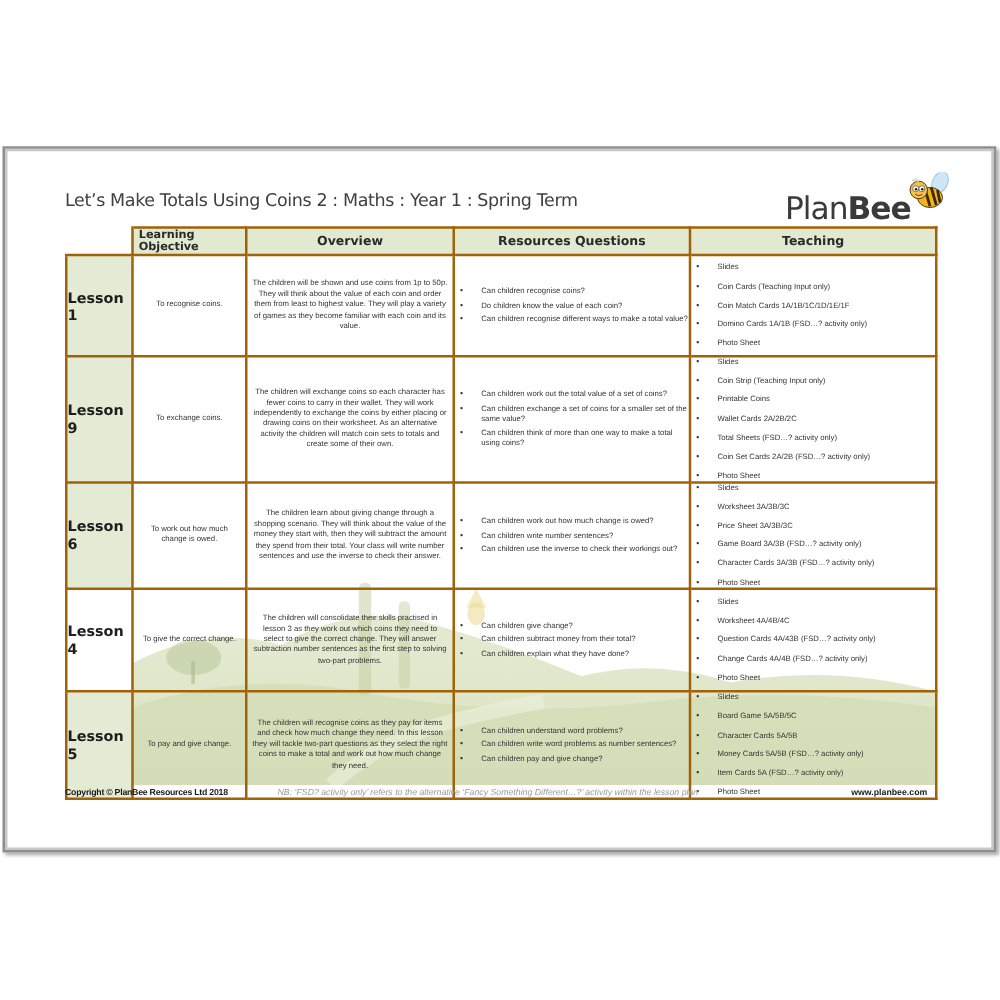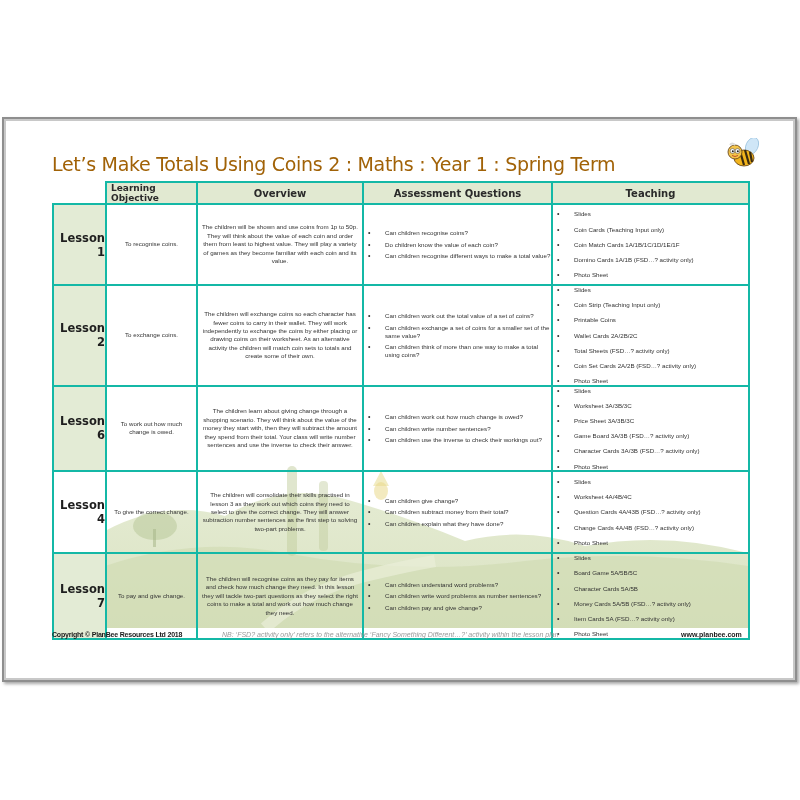--- a/index.html
+++ b/index.html
@@ -6,48 +6,48 @@
   body {
     width: 800px; height: 800px; background: #ffffff; position: relative; overflow: hidden;
     font-family: "Liberation Sans", sans-serif; color: #222;
   }
   .sheet {
     position: absolute; left: 2px; top: 117px; width: 791px; height: 561px;
     background: #ffffff; border: 2px solid #8e8e8e;
     box-shadow: inset 0 0 0 2px #c8c8c8, 2px 2px 3px rgba(0,0,0,0.35);
   }
   .title {
-    position: absolute; left: 52px; top: 153px; font-size: 19px; color: #a16207;
+    position: absolute; left: 52px; top: 153px; font-size: 14px; color: #404040;
     font-family: "DejaVu Sans", sans-serif; letter-spacing: -0.3px; white-space: nowrap;
   }
   .logo {
     position: absolute; left: 628px; top: 138px; width: 130px; height: 42px;
   }
   .logo-text {
     position: absolute; left: 0; top: 14px; font-size: 25px; color: #3a3a3a;
     font-family: "DejaVu Sans", sans-serif; letter-spacing: -0.8px; white-space: nowrap;
   }
   .logo-text b { font-weight: bold; color: #3a3a3a; }
   .bee { position: absolute; left: 94px; top: 0px; width: 40px; height: 34px; }
 
   .tablewrap { position: absolute; left: 52px; top: 181px; width: 696px; height: 447px; }
   .landscape { position: absolute; left: 53px; top: 0; width: 643px; height: 447px; pointer-events: none; }
   table {
     position: absolute; left: 0; top: 0; border-collapse: collapse; table-layout: fixed;
     width: 696px; height: 447px;
   }
-  td, th { border: 2px solid #14b8a6; padding: 0; vertical-align: middle; }
+  td, th { border: 2px solid #a16207; padding: 0; vertical-align: middle; }
   th {
     background: rgba(223,232,207,0.95); font-size: 10px; font-weight: bold; color: #2a2a2a;
     height: 20px; font-family: "DejaVu Sans", sans-serif;
   }
   th.obj { text-align: left; padding-left: 4px; font-size: 9px; }
   th.blank { background: #fff; border-top-color: #fff; border-left-color: #fff; }
   td.lesson {
-    background: rgba(225,234,211,0.95); font-weight: bold; font-size: 11.5px; text-align: right;
+    background: rgba(225,234,211,0.95); font-weight: bold; font-size: 11.5px; text-align: left;
     font-family: "DejaVu Sans", sans-serif; color: #1e1e1e;
   }
   td.cell { font-size: 6.2px; line-height: 8.4px; color: #333; }
   td.objcell { text-align: center; padding: 0 4px; }
   td.ovcell { text-align: center; padding: 0 4px; }
   ul { margin: 0; padding: 0 0 0 4px; list-style: none; }
   li { position: relative; padding-left: 17px; margin: 0 0 4px 0; font-size: 6.2px; line-height: 7.6px; }
   li:last-child { margin-bottom: 0; }
   li::before { content: "\2022"; position: absolute; left: 0; top: 0; font-size: 7px; }
   .res li { margin-bottom: 7.6px; }
@@ -59,20 +59,21 @@
   .site { left: 681px; font-weight: bold; color: #1a1a1a; }
 </style>
 </head>
 <body>
 
 <div class="sheet"></div>
 
 <div class="title">Let’s Make Totals Using Coins 2 : Maths : Year 1 : Spring Term</div>
 
 <div class="logo">
+  <div class="logo-text"><span>Plan</span><b>Bee</b></div>
   <svg class="bee" viewBox="0 0 40 34">
     <ellipse cx="30" cy="8" rx="6" ry="9" fill="#cfe6f7" stroke="#9cc4e0" stroke-width="0.8" transform="rotate(25 30 8)"></ellipse>
     <ellipse cx="22" cy="20" rx="10" ry="8" fill="#f2b41c" stroke="#5a3a10" stroke-width="0.8"></ellipse>
     <path d="M18 13 L22 27 M23 12 L27 26 M28 14 L30 24" stroke="#3a2a10" stroke-width="2.2"></path>
     <circle cx="13" cy="14" r="7" fill="#f4c44a" stroke="#5a3a10" stroke-width="0.8"></circle>
     <circle cx="10.5" cy="13" r="2.4" fill="#fff" stroke="#333" stroke-width="0.5"></circle>
     <circle cx="15.5" cy="13" r="2.4" fill="#fff" stroke="#333" stroke-width="0.5"></circle>
     <circle cx="10.8" cy="13.3" r="1" fill="#222"></circle>
     <circle cx="15.8" cy="13.3" r="1" fill="#222"></circle>
     <path d="M10 17.5 Q13 19.5 16 17.5" stroke="#b03020" stroke-width="0.8" fill="none"></path>
@@ -105,21 +106,21 @@
         <col style="width:91px">
         <col style="width:166px">
         <col style="width:189px">
         <col style="width:197px">
     </colgroup>
     <thead>
       <tr>
         <th class="blank"></th>
         <th class="obj">Learning Objective</th>
         <th>Overview</th>
-        <th>Assessment Questions</th>
+        <th>Resources Questions</th>
         <th>Teaching</th>
       </tr>
     </thead>
     <tbody>
 
       <tr style="height:81px">
         <td class="lesson">Lesson 1</td>
         <td class="cell objcell">To recognise coins.</td>
         <td class="cell ovcell">The children will be shown and use coins from 1p to 50p. They will think about the value of each coin and order them from least to highest value. They will play a variety of games as they become familiar with each coin and its value.</td>
         <td class="cell">
@@ -134,21 +135,21 @@
             <li>Slides</li>
             <li>Coin Cards (Teaching Input only)</li>
             <li>Coin Match Cards 1A/1B/1C/1D/1E/1F</li>
             <li>Domino Cards 1A/1B (FSD…? activity only)</li>
             <li>Photo Sheet</li>
           </ul>
         </td>
       </tr>
 
       <tr style="height:95px">
-        <td class="lesson">Lesson 2</td>
+        <td class="lesson">Lesson 9</td>
         <td class="cell objcell">To exchange coins.</td>
         <td class="cell ovcell">The children will exchange coins so each character has fewer coins to carry in their wallet. They will work independently to exchange the coins by either placing or drawing coins on their worksheet. As an alternative activity the children will match coin sets to totals and create some of their own.</td>
         <td class="cell">
           <ul>
             <li>Can children work out the total value of a set of coins?</li>
             <li>Can children exchange a set of coins for a smaller set of the same value?</li>
             <li>Can children think of more than one way to make a total using coins?</li>
           </ul>
         </td>
         <td class="cell res">
@@ -203,21 +204,21 @@
             <li>Slides</li>
             <li>Worksheet 4A/4B/4C</li>
             <li>Question Cards 4A/43B (FSD…? activity only)</li>
             <li>Change Cards 4A/4B (FSD…? activity only)</li>
             <li>Photo Sheet</li>
           </ul>
         </td>
       </tr>
 
       <tr class="r-l5" style="height:84px">
-        <td class="lesson">Lesson 7</td>
+        <td class="lesson">Lesson 5</td>
         <td class="cell objcell">To pay and give change.</td>
         <td class="cell ovcell">The children will recognise coins as they pay for items and check how much change they need. In this lesson they will tackle two-part questions as they select the right coins to make a total and work out how much change they need.</td>
         <td class="cell">
           <ul>
             <li>Can children understand word problems?</li>
             <li>Can children write word problems as number sentences?</li>
             <li>Can children pay and give change?</li>
           </ul>
         </td>
         <td class="cell res">

